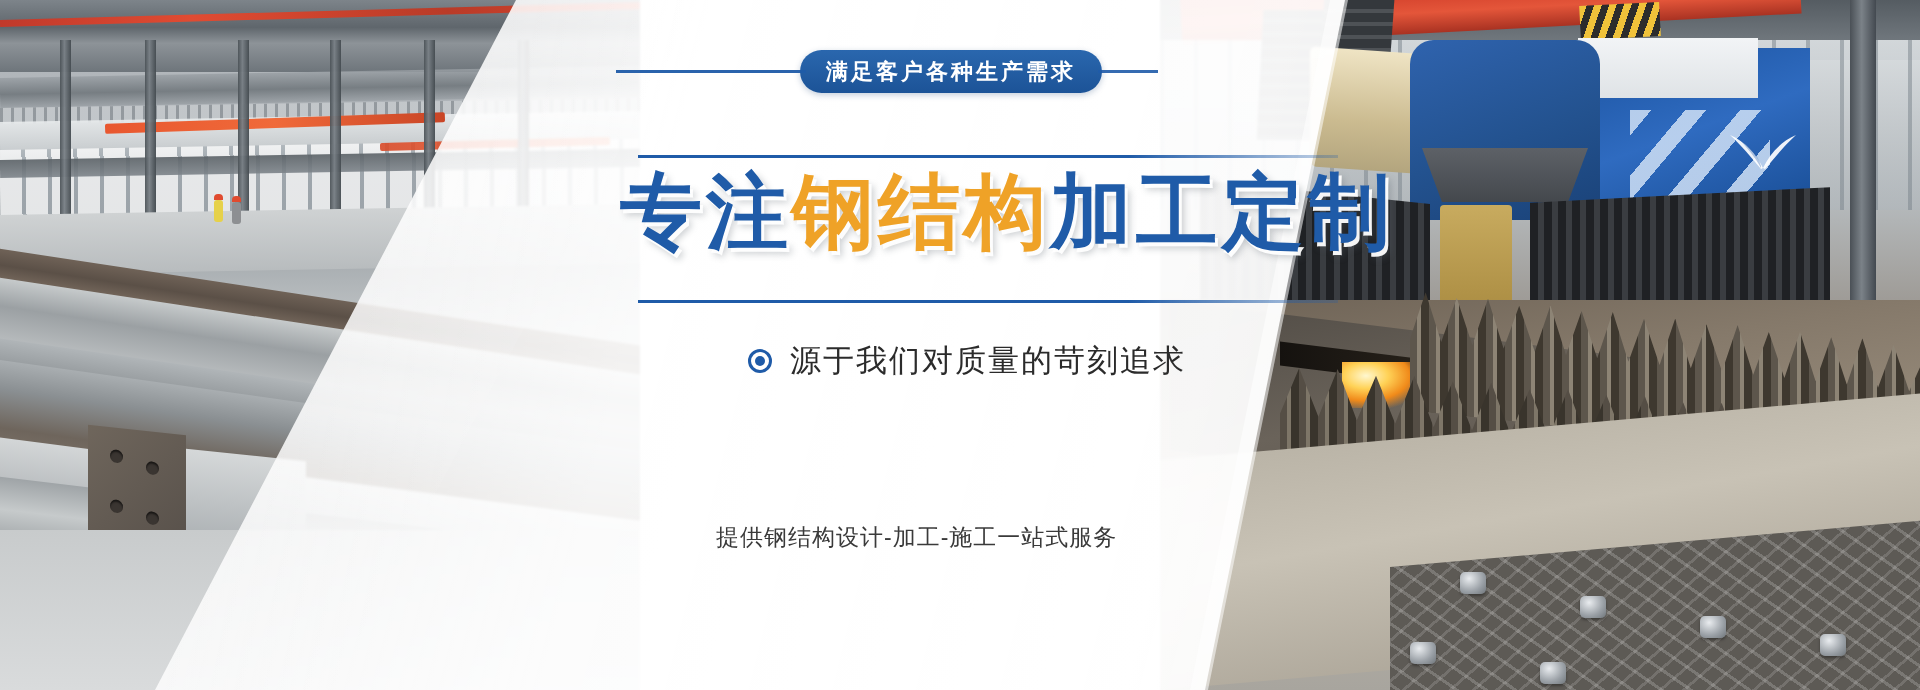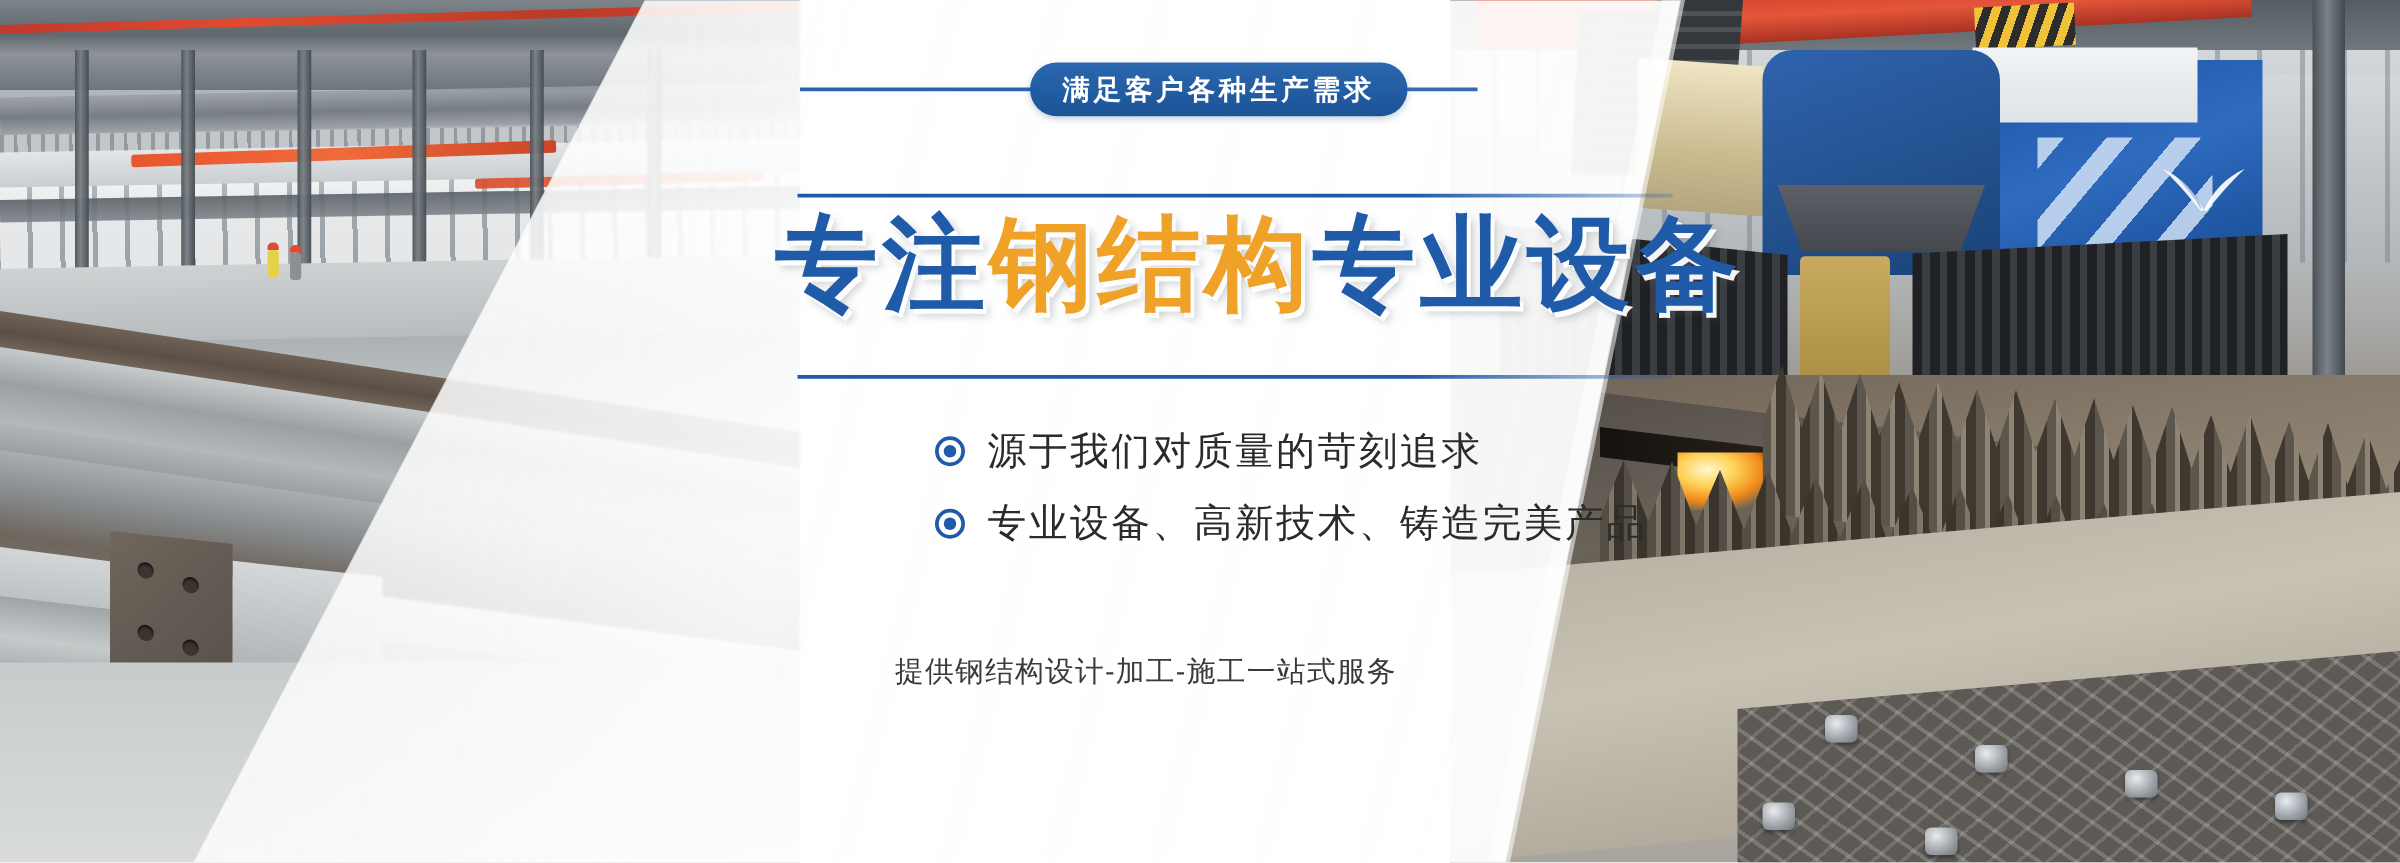--- a/index.html
+++ b/index.html
@@ -178,21 +178,21 @@
            clip-path:polygon(516px 0, 700px 0, 330px 690px, 155px 690px);
            background:linear-gradient(100deg,rgba(255,255,255,.0),rgba(255,255,255,.35)); }
   .panel-edge { position:absolute; left:0; top:0; width:1920px; height:690px;
            clip-path:polygon(1330px 0, 1348px 0, 1208px 690px, 1190px 690px);
            background:rgba(255,255,255,.55); }
 
   
   .content { position:absolute; left:0; top:0; width:1920px; height:690px; }
 
   
-  .badge-row { position:absolute; left:640px; top:50px; display:flex; align-items:center; }
+  .badge-row { position:absolute; left:616px; top:50px; display:flex; align-items:center; }
   .badge-rule { width:190px; height:3px; background:#1f5ba8; opacity:.95; }
   .badge { margin-left:-6px; height:43px; padding:0 26px; border-radius:22px;
            background:linear-gradient(180deg,#2a67ae,#1c5397);
            display:flex; align-items:center; justify-content:center;
            color:#fff; font-size:22px; letter-spacing:3px; font-weight:700;
            box-shadow:0 2px 6px rgba(20,60,110,.25); white-space:nowrap; }
   .badge-rule-r { width:60px; height:3px; background:#1f5ba8; opacity:.9; margin-left:-4px; }
 
   
   .rule-top { position:absolute; left:638px; top:155px; width:700px; height:3px;
@@ -317,31 +317,27 @@
   <div class="content">
 
     <div class="badge-row">
       <div class="badge-rule"></div>
       <div class="badge">满足客户各种生产需求</div>
       <div class="badge-rule-r"></div>
     </div>
 
     <div class="rule-top"></div>
 
-    <div class="headline"><span class="hl-blue">专注</span><span class="hl-orange">钢结构</span><span class="hl-blue">专业设备</span></div>
+    <div class="headline"><span class="hl-blue">专注</span><span class="hl-orange">钢结构</span><span class="hl-blue">加工定制</span></div>
 
     <div class="rule-bot"></div>
 
     <div class="bullets">
       <div class="bullet">
         <div class="bullet-dot"></div>
         <div class="bullet-text">源于我们对质量的苛刻追求</div>
       </div>
-      <div class="bullet">
-        <div class="bullet-dot"></div>
-        <div class="bullet-text">专业设备、高新技术、铸造完美产品</div>
-      </div>
     </div>
 
     <div class="tagline">提供钢结构设计-加工-施工一站式服务</div>
 
   </div>
 </div>
 
 </body></html>

